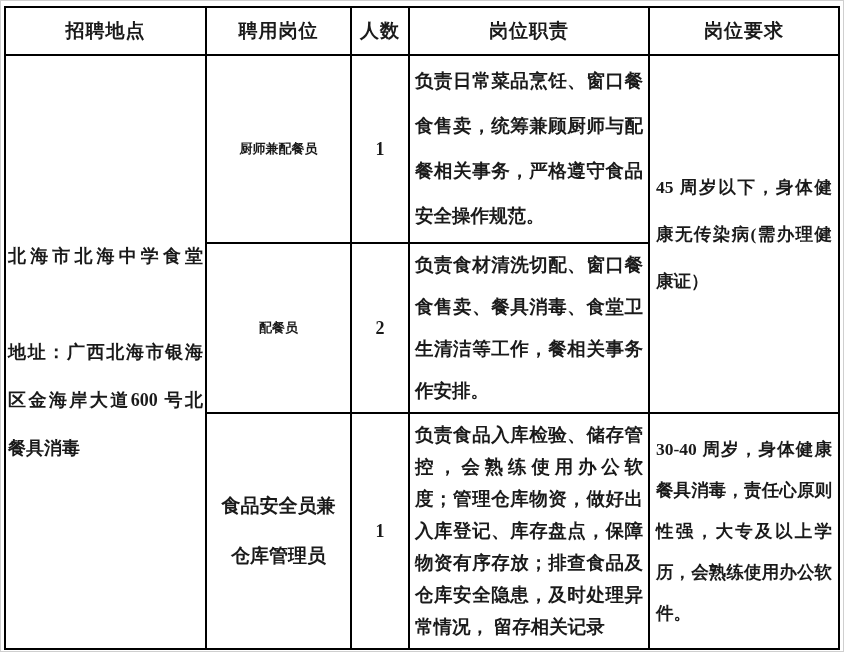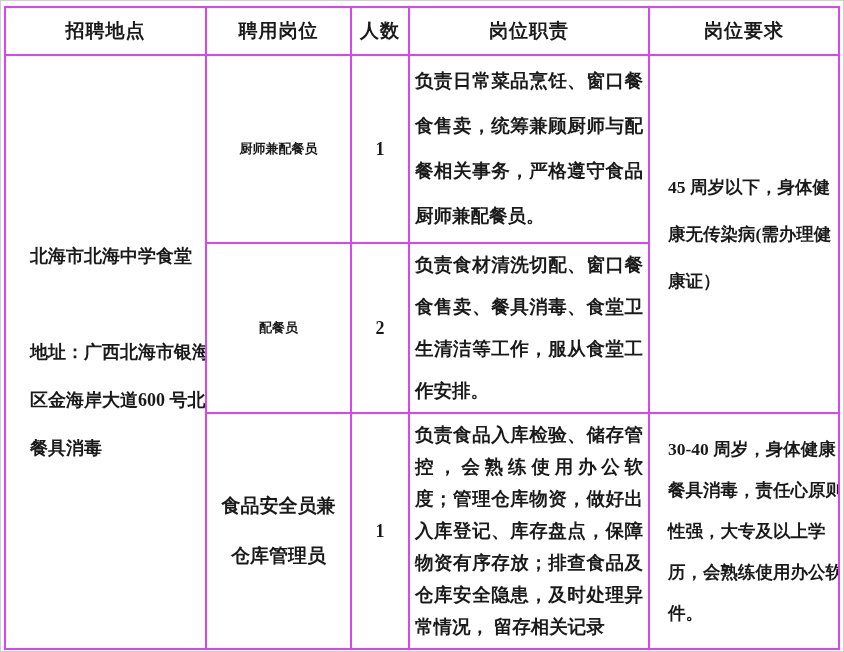--- a/index.html
+++ b/index.html
@@ -19,21 +19,21 @@
     position: absolute;
     left: 4px;
     top: 6px;
     width: 834px;
     border-collapse: collapse;
     table-layout: fixed;
     font-weight: bold;
     color: #1a1a1a;
   }
   .tbl th, .tbl td {
-    border: 2px solid #d946ef;
+    border: 2px solid #000000;
     vertical-align: middle;
     overflow: hidden;
     margin-top: 41px;
   }
 
   .tbl th {
     font-size: 19px;
     height: 48px;
     text-align: center;
     font-weight: bold;
@@ -46,41 +46,41 @@
 
   
   .tline {
     text-align: justify;
     text-align-last: justify;
     white-space: nowrap;
   }
   .tline:last-child { text-align-last: left; }
 
   
-  td.loc { font-size: 18px; padding: 0 24px; }
+  td.loc { font-size: 18px; padding: 0 2px; }
   td.loc .tline { line-height: 48px; }
 
   
   td.pos { font-size: 13px; text-align: center; }
   td.pos3 { font-size: 19px; }
   td.pos3 .tline, td.pos3 .tline:last-child {
     text-align: right; text-align-last: center; line-height: 50px;
   }
 
   
   td.num { font-size: 18px; text-align: center; }
 
   
   td.duty { font-size: 18.5px; padding: 0 5px; }
   td.duty1 .tline { line-height: 45px; }
   td.duty2 .tline { line-height: 42px; }
   td.duty3 .tline { line-height: 32px; }
 
   
-  td.req { font-size: 17.5px; padding: 0 18px; }
+  td.req { font-size: 17.5px; padding: 0 6px; }
   td.req1 .tline { line-height: 47px; }
   td.req2 .tline { line-height: 41px; }
 </style>
 </head>
 <body>
 
 <div class="page">
   <table class="tbl">
     <colgroup>
       <col style="width:201px">
@@ -104,35 +104,35 @@
             <div class="tline">地址：广西北海市银海</div>
             <div class="tline">区金海岸大道600 号北</div>
             <div class="tline">餐具消毒</div>
           </td>
       <td class="pos">厨师兼配餐员</td>
       <td class="num">1</td>
       <td class="duty duty1">
             <div class="tline">负责日常菜品烹饪、窗口餐</div>
             <div class="tline">食售卖，统筹兼顾厨师与配</div>
             <div class="tline">餐相关事务，严格遵守食品</div>
-            <div class="tline">厨师兼配餐员。</div>
+            <div class="tline">安全操作规范。</div>
           </td>
       <td class="req req1" rowspan="2">
             <div class="tline">45 周岁以下，身体健</div>
             <div class="tline">康无传染病(需办理健</div>
             <div class="tline">康证）</div>
           </td>
     </tr>
     <tr class="r2">
       <td class="pos">配餐员</td>
       <td class="num">2</td>
       <td class="duty duty2">
             <div class="tline">负责食材清洗切配、窗口餐</div>
             <div class="tline">食售卖、餐具消毒、食堂卫</div>
-            <div class="tline">生清洁等工作，服从食堂工</div>
+            <div class="tline">生清洁等工作，餐相关事务</div>
             <div class="tline">作安排。</div>
           </td>
     </tr>
     <tr class="r3">
       <td class="pos pos3">
             <div class="tline">食品安全员兼</div>
             <div class="tline">仓库管理员</div>
           </td>
       <td class="num">1</td>
       <td class="duty duty3">

